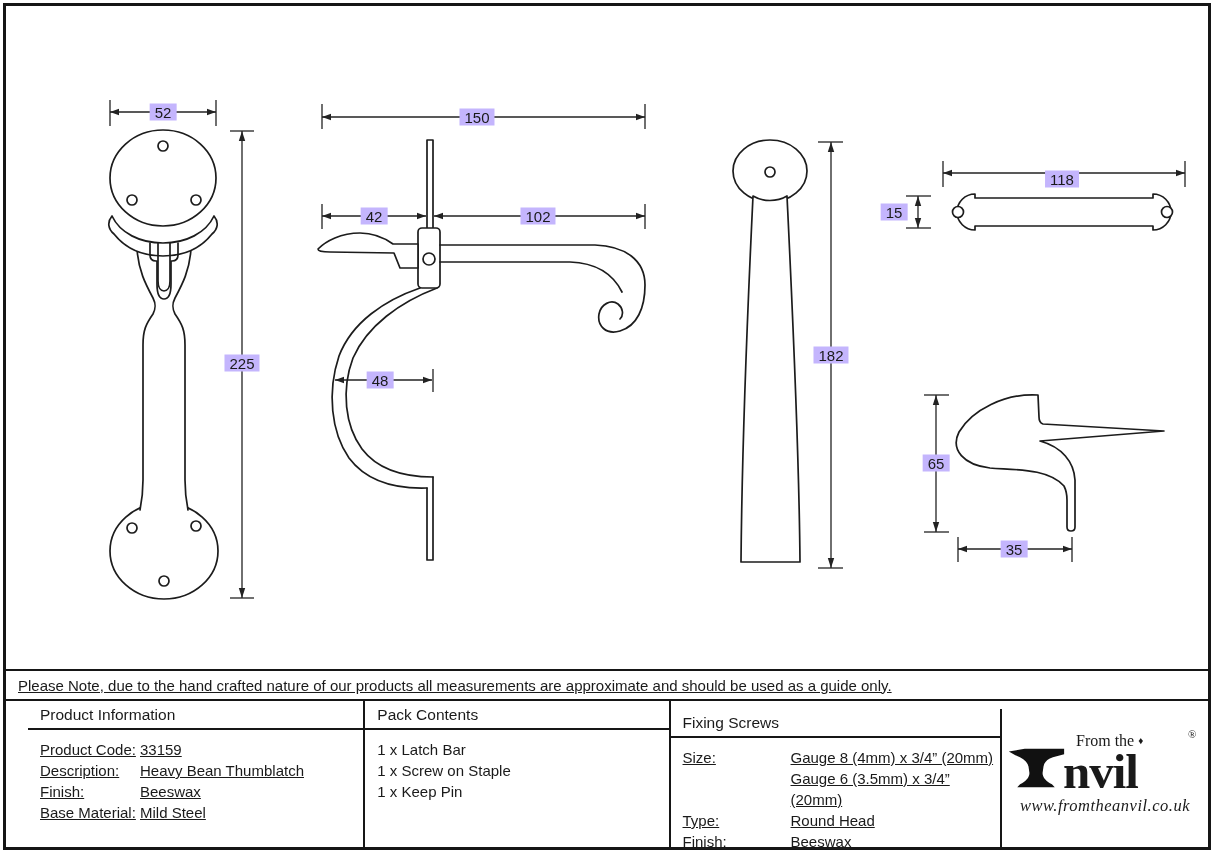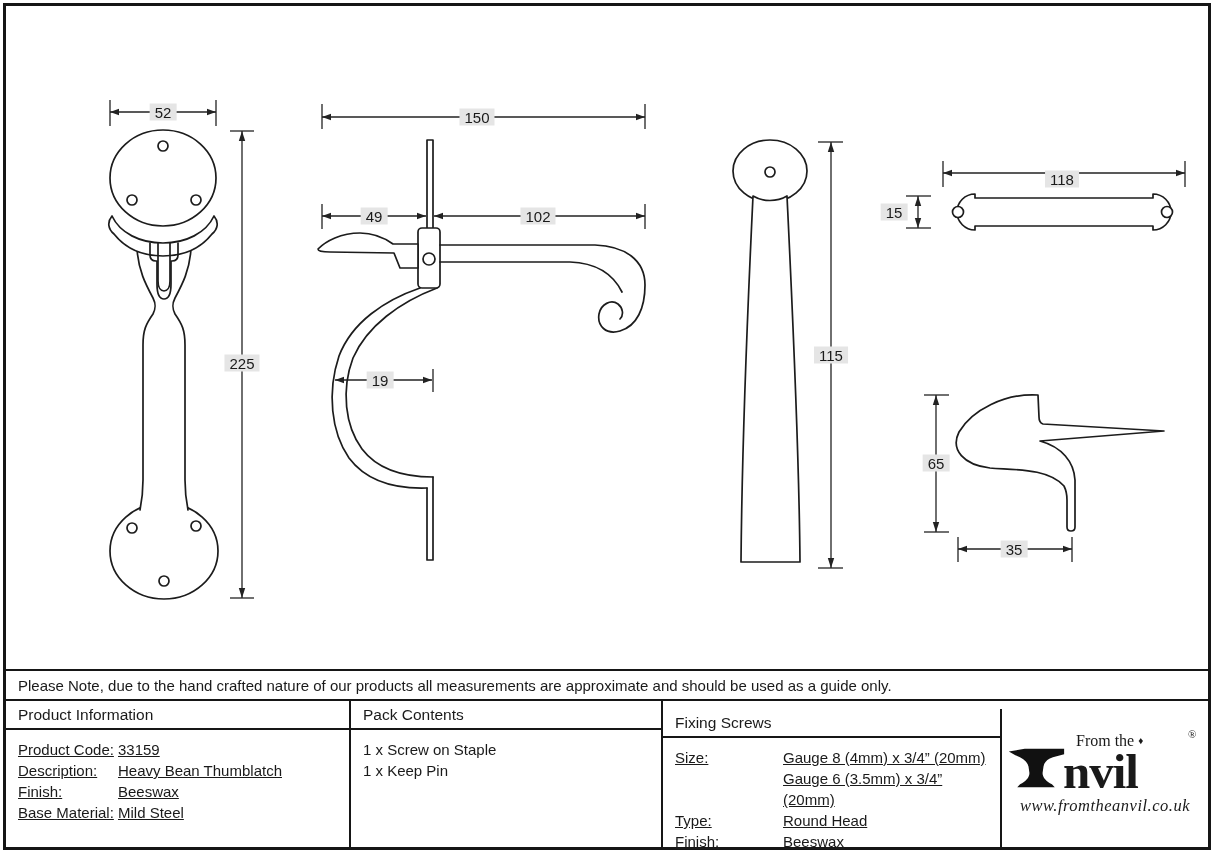--- a/index.html
+++ b/index.html
@@ -4,36 +4,36 @@
 <style>
   html,body{margin:0;padding:0;background:#e8e8e8;}
   .page{position:relative;width:1214px;height:853px;background:#fff;overflow:hidden;
         font-family:"Liberation Sans",sans-serif;color:#1a1a1a;}
   .frame{position:absolute;left:3px;top:3px;right:3px;bottom:3px;border:3px solid #161616;pointer-events:none;}
   .drawings{position:absolute;left:0;top:0;width:1214px;height:671px;}
   .drawings svg{position:absolute;left:0;top:0;}
   .part{stroke:#1c1c1c;stroke-width:1.7;stroke-linejoin:round;stroke-linecap:round;}
   .dim{stroke:#222;stroke-width:1.3;}
   .dim-arrow{fill:#222;stroke:none;}
-  .dim-label{position:absolute;transform:translate(-50%,-50%);background:#e5e5e5;padding:0 5px;
+  .dim-label{position:absolute;transform:translate(-50%,-50%);background:#c4b5fd;padding:0 5px;
              font-size:15px;line-height:17px;color:#1a1a1a;white-space:nowrap;}
   
   .dl-hw{left:163px;top:112px}.dl-hh{left:242px;top:363px}
   .dl-at{left:477px;top:117px}.dl-al{left:374px;top:216px}.dl-ar{left:538px;top:216px}.dl-ai{left:380px;top:380px}
   .dl-bh{left:831px;top:355px}
   .dl-sl{left:1062px;top:179px}.dl-sh{left:894px;top:212px}
   .dl-ph{left:936px;top:463px}.dl-pw{left:1014px;top:549px}
 
   .note-row{position:absolute;left:6px;right:6px;top:669px;height:32px;box-sizing:border-box;
             border-top:2px solid #161616;border-bottom:2px solid #161616;
-            display:flex;align-items:center;padding-left:12px;font-size:15px;}
+            display:flex;align-items:center;padding-left:12px;font-size:15px;text-decoration:underline;}
   .info-table{position:absolute;left:6px;right:6px;top:701px;bottom:6px;display:flex;}
   .col{box-sizing:border-box;}
   .col-sep{border-right:2px solid #161616;}
-  .col-product{width:346px;}
+  .col-product{width:346px;margin-left:22px;}
   .col-pack{width:313px;}
   .col-fixing{width:340px;margin-top:8px;}
   .col-logo{flex:1;display:flex;align-items:center;justify-content:center;}
   .col-hdr{height:29px;box-sizing:border-box;border-bottom:2px solid #161616;
            display:flex;align-items:center;padding-left:12px;font-size:15.5px;}
   .col-body{padding:9px 6px 0 12px;font-size:15px;}
   .kv-row{display:flex;line-height:21px;text-decoration:underline;}
   .kv-label{width:100px;flex:none;}
   .fix .kv-label{width:108px;}
   .pack-item{line-height:21px;}
@@ -173,24 +173,24 @@
           <polygon class="dim-arrow" points="958,549 967,545.8 967,552.2"></polygon>
           <polygon class="dim-arrow" points="1072,549 1063,545.8 1063,552.2"></polygon>
         </g>
         <path class="part" fill="#fff" d="M1038,395 C1005,393 972,410 959,432 C950,450 964,465 990,468 C1014,470 1048,468 1064,486 C1066,490 1067,495 1067,500 L1067,527 C1067,530 1069,531 1071,531 C1073,531 1075,530 1075,527 L1075,480 C1074,462 1062,447 1040,441 L1164,431 L1043,424 C1040,423 1039,420 1039,417 Z"></path>
       </g>
     </svg>
 
     <span class="dim-label dl-hw">52</span>
     <span class="dim-label dl-hh">225</span>
     <span class="dim-label dl-at">150</span>
-    <span class="dim-label dl-al">49</span>
+    <span class="dim-label dl-al">42</span>
     <span class="dim-label dl-ar">102</span>
-    <span class="dim-label dl-ai">19</span>
-    <span class="dim-label dl-bh">115</span>
+    <span class="dim-label dl-ai">48</span>
+    <span class="dim-label dl-bh">182</span>
     <span class="dim-label dl-sl">118</span>
     <span class="dim-label dl-sh">15</span>
     <span class="dim-label dl-ph">65</span>
     <span class="dim-label dl-pw">35</span>
   </div>
 
   <div class="note-row">
     <span>Please Note, due to the hand crafted nature of our products all measurements are approximate and should be used as a guide only.</span>
   </div>
 
@@ -214,20 +214,21 @@
         <div class="kv-row">
           <span class="kv-label">Base Material:</span>
           <span class="kv-value">Mild Steel</span>
         </div>
       </div>
     </div>
 
     <div class="col col-sep col-pack">
       <div class="col-hdr">Pack Contents</div>
       <div class="col-body">
+        <div class="pack-item">1 x Latch Bar</div>
         <div class="pack-item">1 x Screw on Staple</div>
         <div class="pack-item">1 x Keep Pin</div>
       </div>
     </div>
 
     <div class="col col-sep col-fixing fix">
       <div class="col-hdr">Fixing Screws</div>
       <div class="col-body">
         <div class="kv-row">
           <span class="kv-label">Size:</span>

